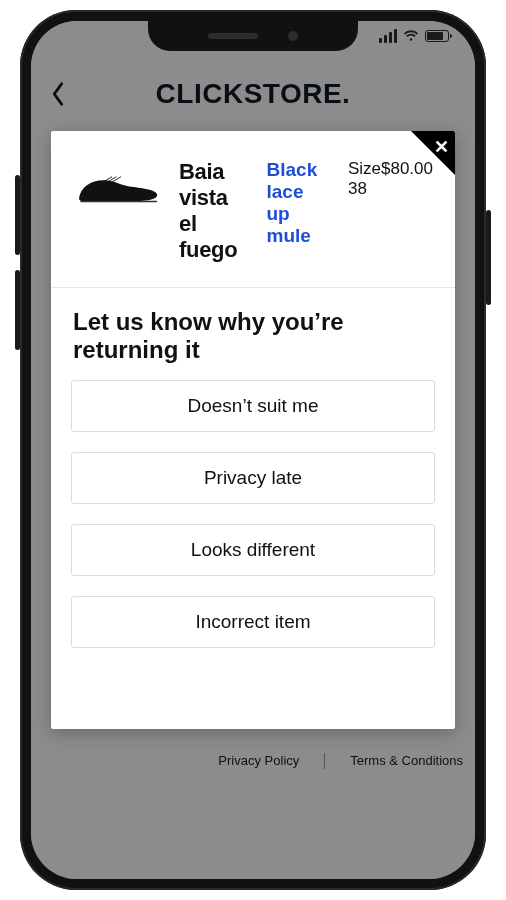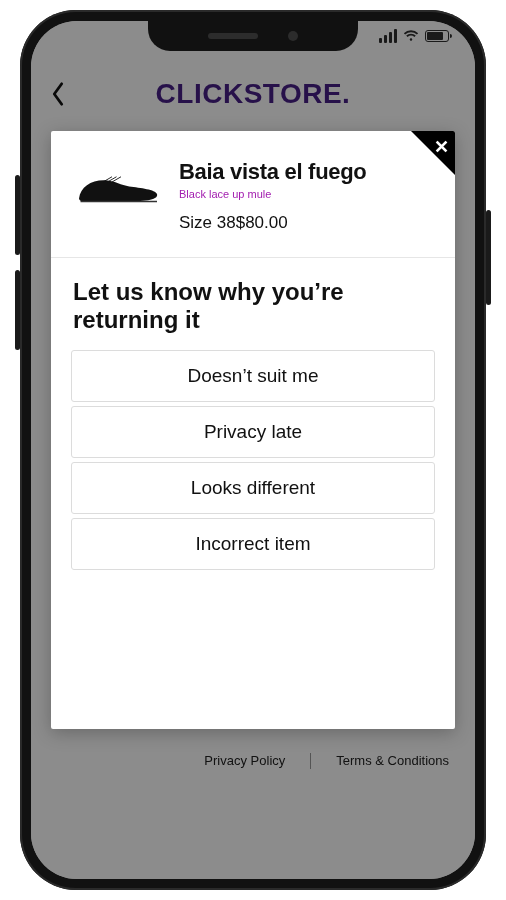--- a/index.html
+++ b/index.html
@@ -64,25 +64,25 @@
     padding-top:50px;
   }
   .page-header {
     height:46px; display:flex; align-items:center; justify-content:center; position:relative;
   }
   .page-header .back {
     position:absolute; left:18px; top:10px;
   }
   .page-header .back svg { width:18px; height:26px; }
   .brand {
-    font-weight:900; font-size:28px; letter-spacing:0.5px; color:#4c1d95;
+    font-weight:900; font-size:28px; letter-spacing:0.5px; color:#0f172a;
   }
   .footer-links {
     position:absolute; bottom:110px; left:0; right:0;
-    display:flex; justify-content:flex-end; gap:25px; padding:0 26px;
+    display:flex; justify-content:flex-end; gap:25px; padding:0 12px;
     font-size:13px; color:#222;text-align:center;
   }
   .footer-links .sep { width:1px; height:16px; background:#999; }
 
   
   .modal {
     position:absolute; left:20px; right:20px; top:110px; bottom:150px;
     background:#fff; border-radius:2px;
     box-shadow: 0 4px 18px rgba(0,0,0,0.25);
     z-index:30; overflow:hidden;
@@ -98,33 +98,33 @@
     cursor:pointer;
   }
   .product-row {
     display:flex; gap:16px; padding:28px 22px 14px 22px;
   }
   .product-thumb {
     width:90px; height:55px;
     display:flex; align-items:center; justify-content:center;
   }
   .product-thumb svg { width:100%; height:100%; }
-  .product-info { flex:1; display:flex; flex-direction:column; gap:3px; }
+  .product-info { flex:1; display:flex; flex-direction:row; gap:18px; }
   .product-name { font-size:22px; font-weight:800; color:#111; letter-spacing:-0.3px;}
-  .product-desc { font-size:11px; color:#a21caf; font-weight:400; }
-  .product-meta { display:flex; margin-top:10px; font-size:17px; color:#111;}
+  .product-desc { font-size:19px; color:#1d4ed8; font-weight:700; }
+  .product-meta { display:flex; margin-top:0; font-size:17px; color:#111;}
   .divider { height:1px; background:#e6e6e6; margin:10px 0 0 0; }
 
   .prompt {
     font-size:24px; font-weight:700; color:#111;
     padding:20px 22px 16px 22px;
   }
   .options {
     padding:0 20px 18px 20px;
-    display:flex; flex-direction:column; gap:4px;
+    display:flex; flex-direction:column; gap:20px;
   }
   .option-btn {
     height:52px; border:1px solid #dcdcdc; background:#fff;
     border-radius:3px;
     display:flex; align-items:center; justify-content:center;
     font-size:19px; color:#111;
     cursor:pointer;
   }
 </style>
 </head>

